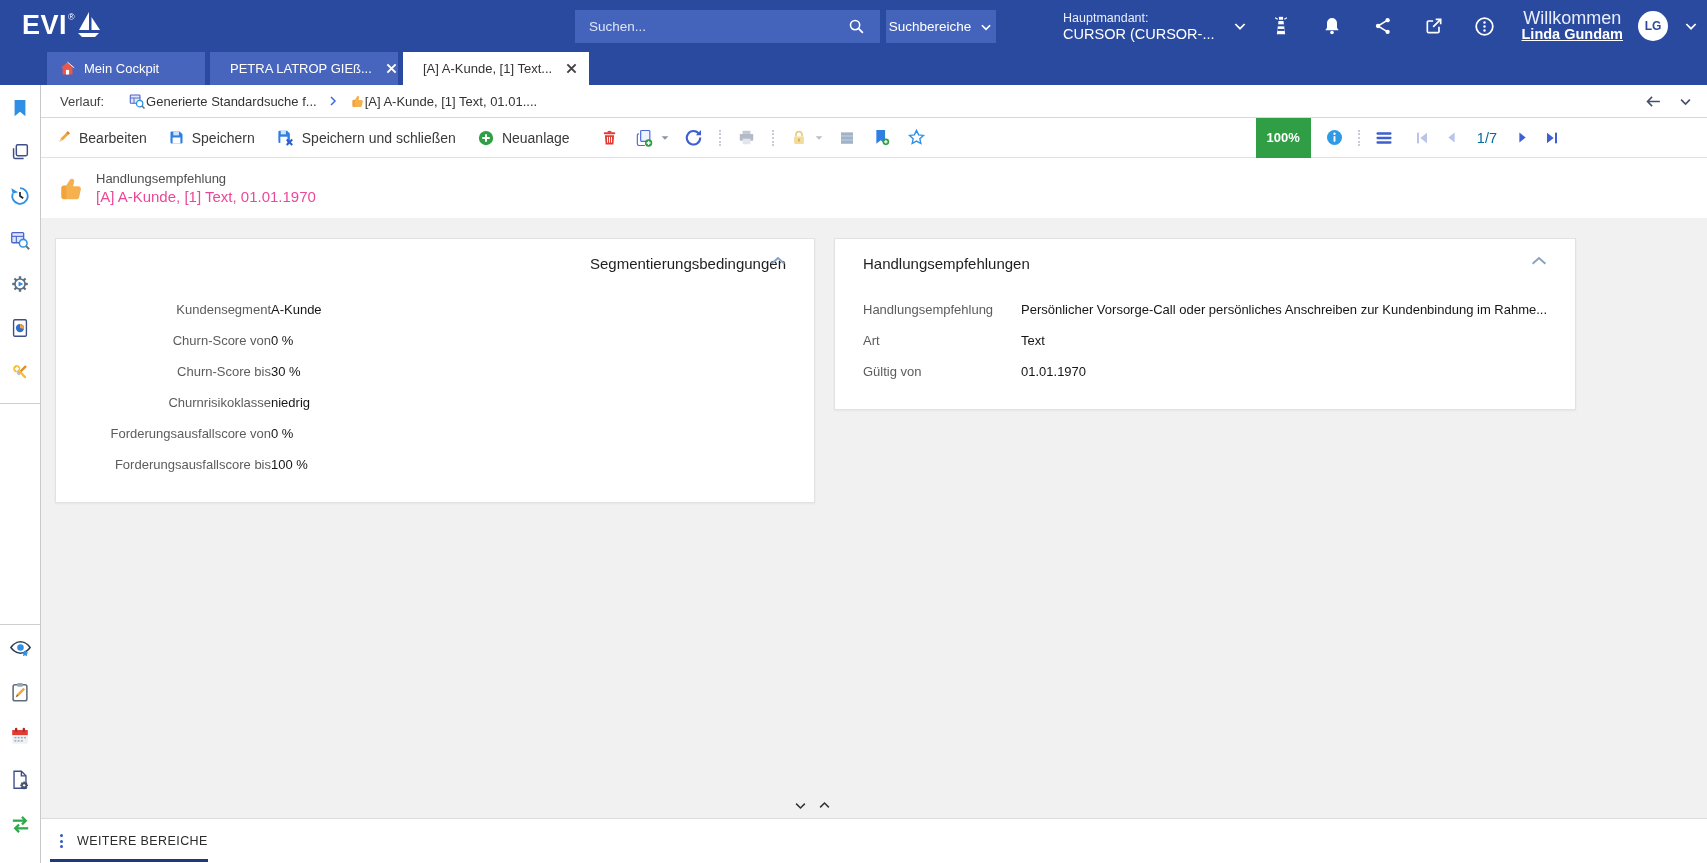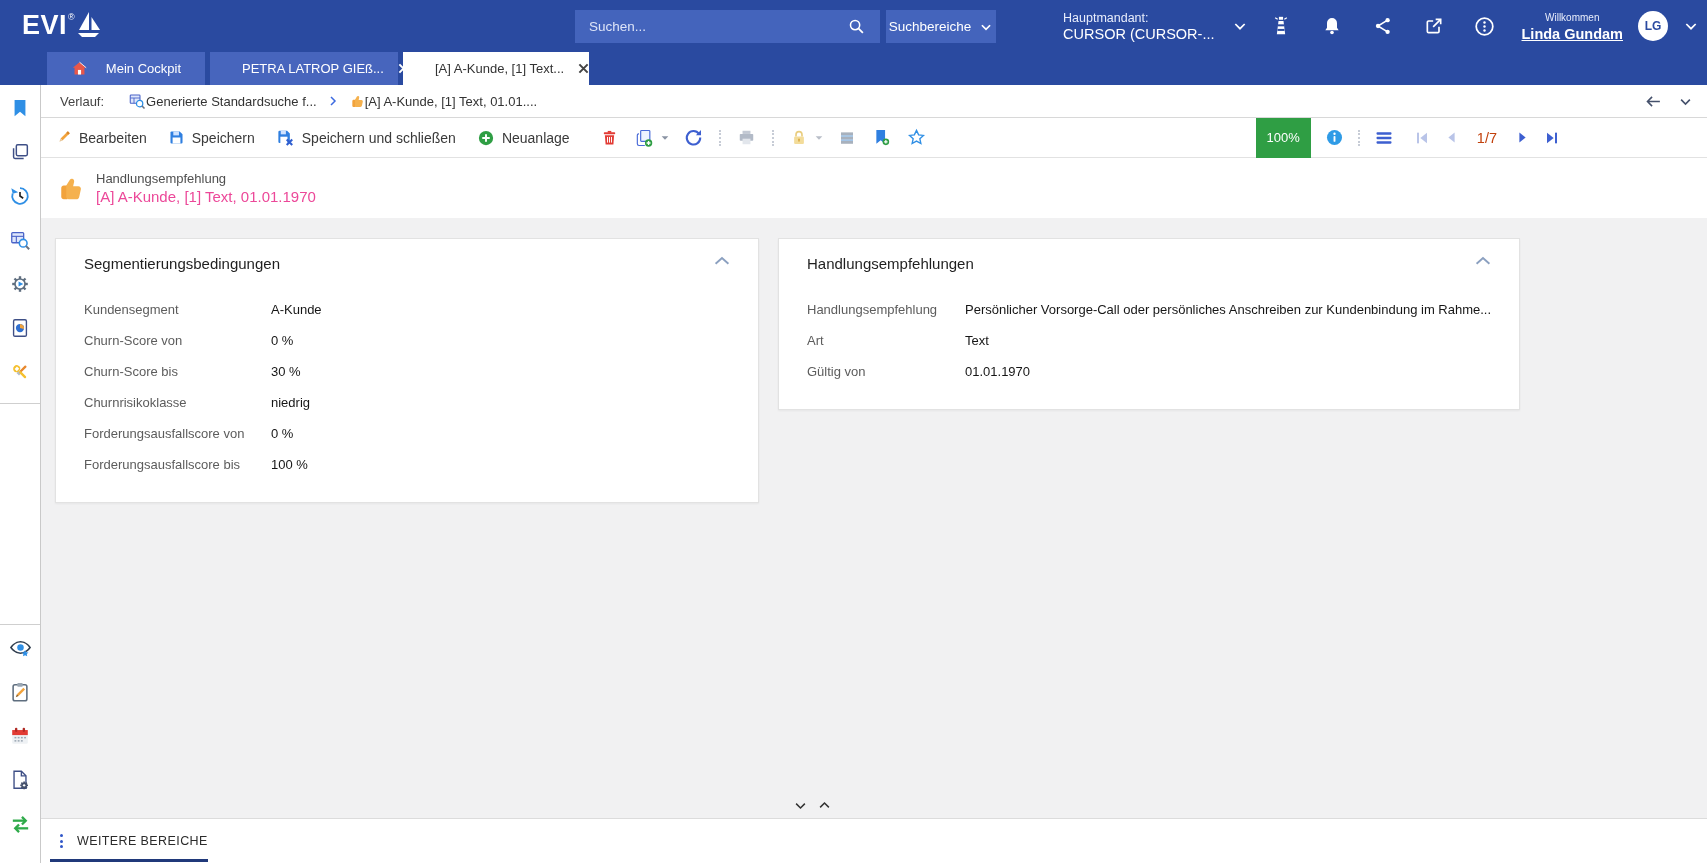--- a/index.html
+++ b/index.html
@@ -13,27 +13,27 @@
   .search-input { position:absolute; left:575px; top:10px; width:305px; height:33px; background:#4464bc; border:none; outline:none; color:#fff; font-size:13.5px; padding:0 36px 0 14px; font-family:"Liberation Sans",sans-serif; }
   .search-input::placeholder { color:#dde4f8; opacity:1; }
   .search-mag { position:absolute; left:848px; top:18px; }
   .scope-btn { position:absolute; left:886px; top:10px; width:110px; height:33px; background:#4464bc; display:flex; align-items:center; justify-content:center; gap:8px; font-size:13.5px; cursor:pointer; }
   .top-right { position:absolute; right:8px; top:0; height:52px; display:flex; align-items:center; gap:15px; }
   .mandant { text-align:left; line-height:16px; margin-right:2px; }
   .mandant .l1 { font-size:12.5px; color:#e9eefc; }
   .mandant .l2 { font-size:14.5px; color:#fff; }
   .tb-ic { width:36px; height:36px; display:flex; align-items:center; justify-content:center; cursor:pointer; }
   .welcome { text-align:center; line-height:16px; margin-left:4px; }
-  .welcome .l1 { font-size:10px; color:#e9eefc; }
+  .welcome .l1 { font-size:18px; color:#e9eefc; }
   .welcome .l2 { font-size:14.5px; font-weight:bold; color:#fff;text-decoration:underline; }
   .avatar { width:30px; height:30px; border-radius:50%; background:#fff; color:#2a4aa0; font-size:12px; font-weight:bold; display:flex; align-items:center; justify-content:center; cursor:pointer; }
 
   
   .tabrow { height:33px; background:#2a4aa0; display:flex; padding-left:47px; }
-  .tab { height:33px; display:flex; align-items:center; gap:8px; padding:0 24px; font-size:13px; color:#fff; background:#4765bd; margin-right:5px; cursor:pointer; white-space:nowrap;justify-content:space-between; }
+  .tab { height:33px; display:flex; align-items:center; gap:8px; padding:0 12px; font-size:13px; color:#fff; background:#4765bd; margin-right:5px; cursor:pointer; white-space:nowrap; }
   .tab.active { background:#fff; color:#333; }
   .tab .close { display:flex; margin-left:6px; cursor:pointer; }
 
   
   .main-row { display:flex; height:778px; }
   .sidebar { width:41px; background:#fff; border-right:1px solid #c9c9c9; display:flex; flex-direction:column; align-items:center; padding-top:10px; }
   .sb-ic { width:26px; height:26px; margin-bottom:18px; display:flex; align-items:center; justify-content:center; cursor:pointer; flex:none; }
   .sb-div { width:40px; height:1px; background:#cfcfcf; margin-bottom:14px; flex:none; }
   .sb-spacer { flex:1; }
 
@@ -44,31 +44,31 @@
   .bc-item { display:flex; align-items:center; gap:0; cursor:pointer; }
   .bc-sep { margin:0 10px; display:flex; }
   .bc-right { position:absolute; right:14px; display:flex; align-items:center; gap:16px; }
 
   .toolbar-row { height:40px; background:#fff; border-bottom:1px solid #e2e2e2; display:flex; align-items:center; padding-left:14px; }
   .t-btn { display:flex; align-items:center; gap:7px; font-size:14px; color:#3a3a3a; margin-right:21px; cursor:pointer; white-space:nowrap; }
   .t-ic { display:flex; align-items:center; cursor:pointer; margin-right:16px; }
   .t-caret { margin:0 14px 0 -10px; cursor:pointer; display:flex; }
   .t-div { height:16px; border-left:2px dotted #c7ccd6; margin-right:16px; }
   .toolbar-right { margin-left:auto; margin-right:147px; display:flex; align-items:center; gap:14px; }
-  .zoom-badge { background:#2f9e44; color:#fff; font-size:13px; font-weight:normal; padding:16px 11px; border-radius:2px; }
-  .page-ind { font-size:14.5px; color:#c2410c; margin:0 4px; }
+  .zoom-badge { background:#2f9e44; color:#fff; font-size:13px; font-weight:bold; padding:16px 11px; border-radius:2px; }
+  .page-ind { font-size:14.5px; color:#0369a1; margin:0 4px; }
 
   .record-header { height:60px; background:#fff; display:flex; align-items:center; padding-left:14px; gap:11px; }
   .rh-text { line-height:18px; }
   .rh-type { font-size:13px; color:#4f4f4f; }
   .rh-title { font-size:15px; color:#ec4899; }
 
   .content { flex:1; background:#f1f1f2; position:relative; display:flex; align-items:flex-start; padding:20px 0 0 14px; gap:19px; }
   .panel { background:#fff; border:1px solid #e2e2e2; box-shadow:0 1px 2px rgba(0,0,0,.05); position:relative; padding:16px 28px 22px 28px; }
-  .panel-1 { width:704px; }
+  .panel-1 { width:760px;text-align:right; }
   .panel-2 { width:742px; }
   .panel-title { font-size:15px; color:#1f1f1f; margin-bottom:22px; }
   .panel-collapse { position:absolute; top:16px; right:28px; cursor:pointer; display:flex; }
   .f-row { display:flex; height:31px; align-items:center; font-size:13px; }
   .f-row .label { width:187px; color:#5c5c5c; flex:none; }
   .panel-2 .f-row .label { width:158px; }
   .f-row .value { color:#161616; white-space:nowrap; overflow:hidden; }
 
   .scroll-chevrons { position:absolute; bottom:5px; left:752px; display:flex; gap:9px; }
   .scroll-chevrons span { cursor:pointer; display:flex; }

